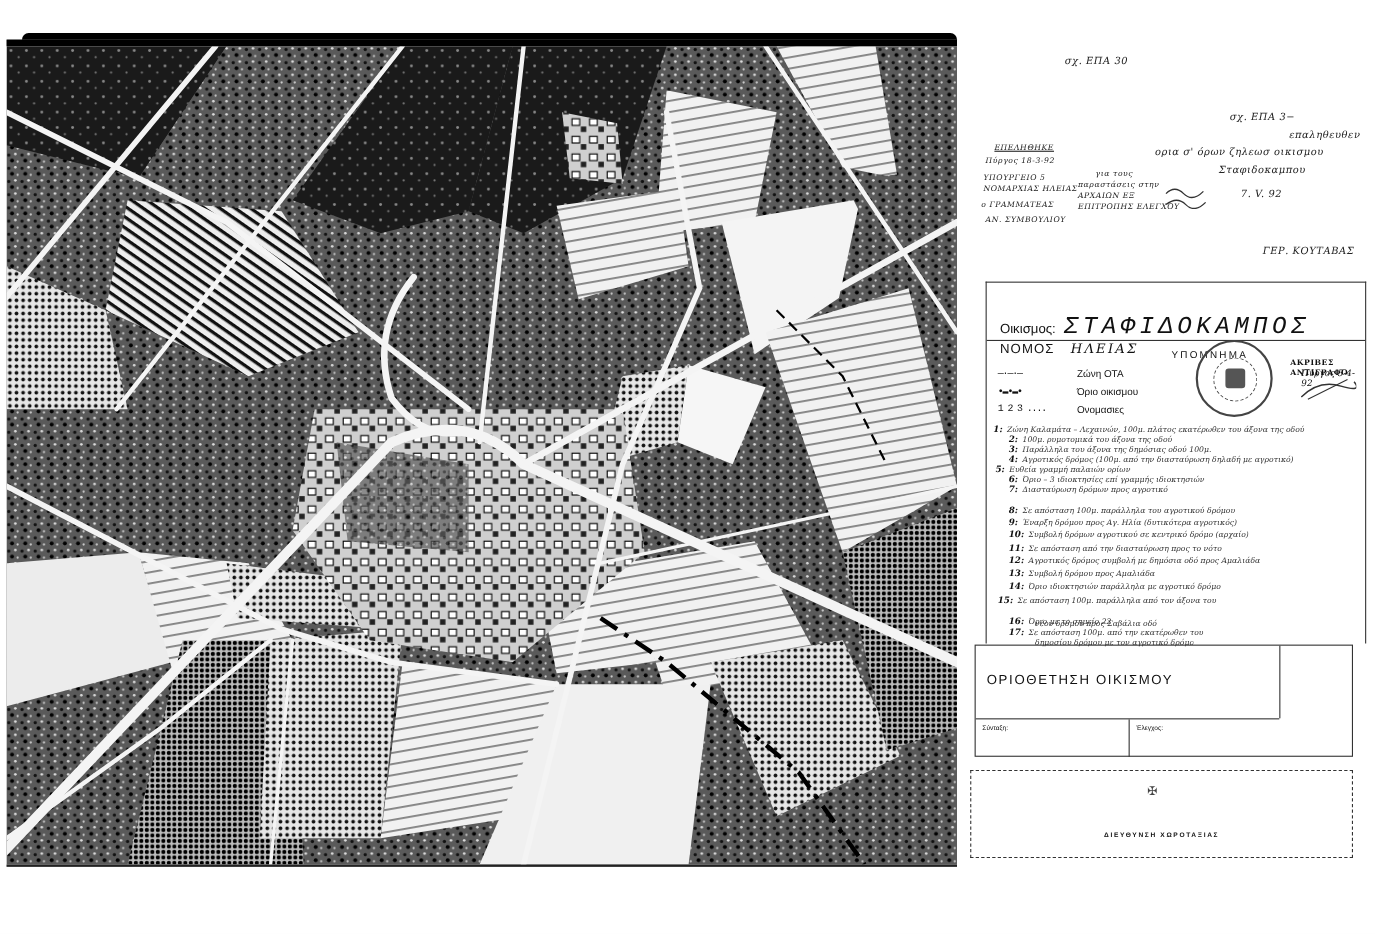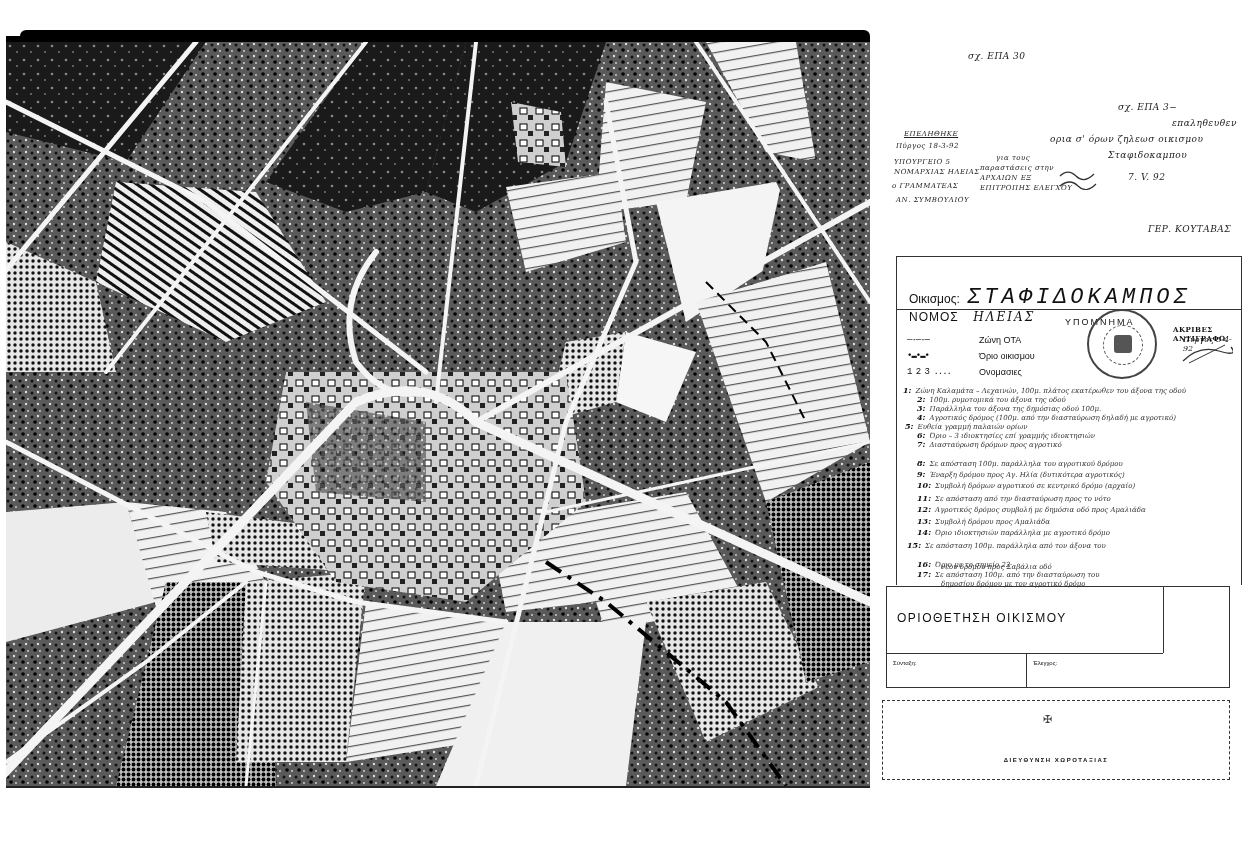--- a/index.html
+++ b/index.html
@@ -242,21 +242,21 @@
     <div class="note" style="left:20px;top:73px;"><span class="num">8:</span><span>Σε απόσταση 100μ. παράλληλα του αγροτικού δρόμου</span></div>
     <div class="note" style="left:20px;top:84px;"><span class="num">9:</span><span>Έναρξη δρόμου προς Αγ. Ηλία (δυτικότερα αγροτικός)</span></div>
     <div class="note" style="left:20px;top:95px;"><span class="num">10:</span><span>Συμβολή δρόμων αγροτικού σε κεντρικό δρόμο (αρχαίο)</span></div>
     <div class="note" style="left:20px;top:108px;"><span class="num">11:</span><span>Σε απόσταση από την διασταύρωση προς το νότο</span></div>
     <div class="note" style="left:20px;top:119px;"><span class="num">12:</span><span>Αγροτικός δρόμος συμβολή με δημόσια οδό προς Αμαλιάδα</span></div>
     <div class="note" style="left:20px;top:131px;"><span class="num">13:</span><span>Συμβολή δρόμου προς Αμαλιάδα</span></div>
     <div class="note" style="left:20px;top:142px;"><span class="num">14:</span><span>Όριο ιδιοκτησιών παράλληλα με αγροτικό δρόμο</span></div>
     <div class="note" style="left:10px;top:155px;"><span class="num">15:</span><span>Σε απόσταση 100μ. παράλληλα από τον άξονα του</span></div>
     <div class="note" style="left:40px;top:176px;text-align:right;"><span class="num"></span><span>νέου δρόμου προς Σαβάλια οδό</span></div>
     <div class="note" style="left:20px;top:174px;"><span class="num">16:</span><span>Όριο με το σημείο 22</span></div>
-    <div class="note" style="left:20px;top:184px;"><span class="num">17:</span><span>Σε απόσταση 100μ. από την διασταύρωση του</span></div>
+    <div class="note" style="left:20px;top:184px;"><span class="num">17:</span><span>Σε απόσταση 100μ. από την εκατέρωθεν του</span></div>
     <div class="note" style="left:40px;top:193px;"><span class="num"></span><span>δημοσίου δρόμου με τον αγροτικό δρόμο</span></div>
   </div>
 </div>
 
 <div class="tb">
   <div class="tb-main">
     <div class="plan-title">ΟΡΙΟΘΕΤΗΣΗ ΟΙΚΙΣΜΟΥ</div>
   </div>
   <div class="tb-bottom">
     <div class="cell c1">Σύνταξη:</div>

